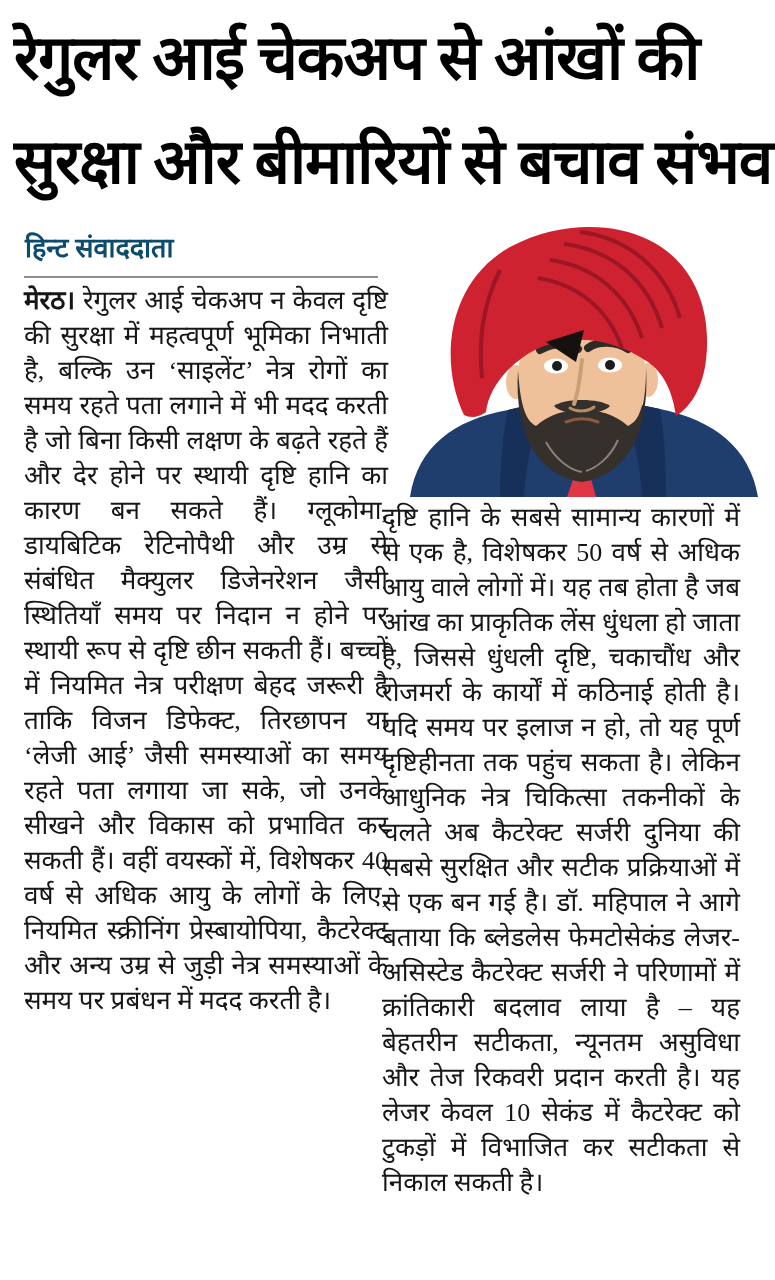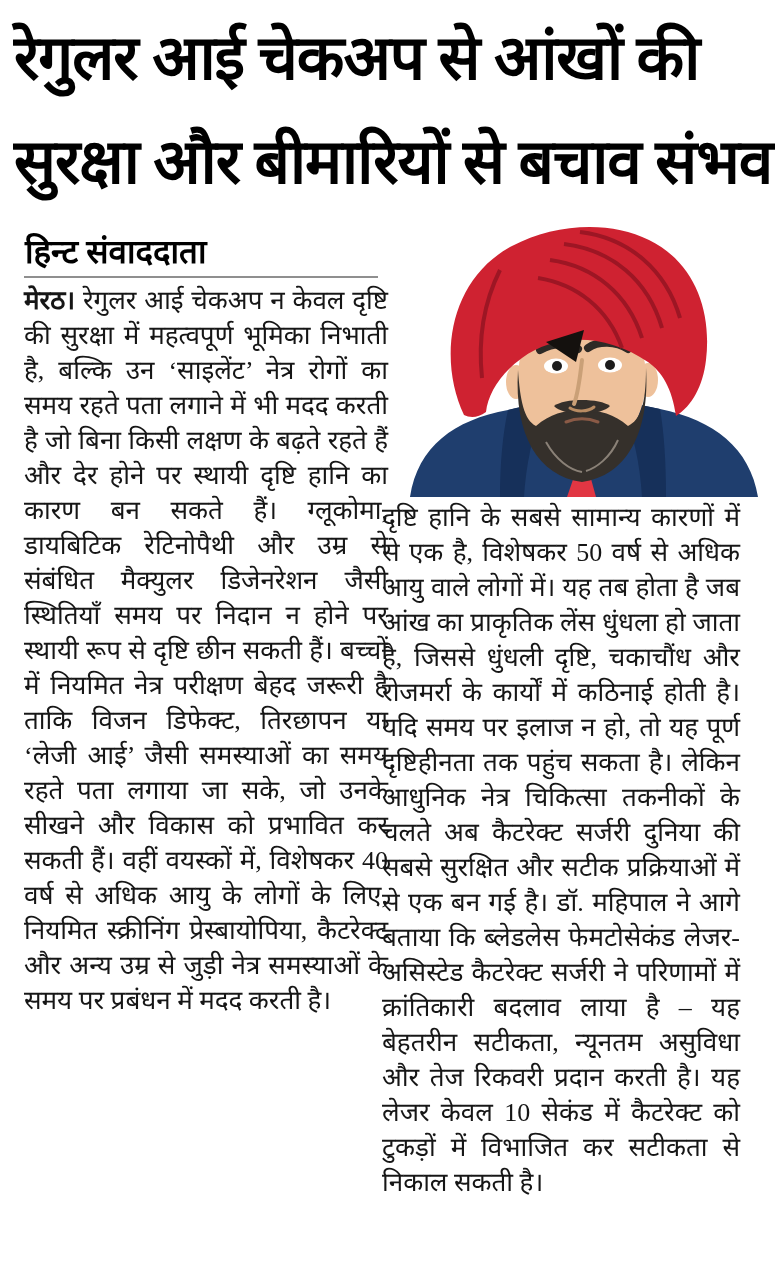--- a/index.html
+++ b/index.html
@@ -20,23 +20,23 @@
     line-height: 104px;
     font-weight: 700;
     letter-spacing: -1px;
     color: var(--headline, #000);
     white-space: nowrap;
   }
   .headline .hl-line { display: block; }
   .byline {
     position: absolute;
     left: 25px; top: 228px;
-    font-size: 33px;
+    font-size: 27px;
     font-weight: 600;
-    color: #000000;
+    color: #0c4a6e;
   }
   .byline-divider {
     position: absolute;
     left: 24px; top: 276px;
     width: 354px; height: 2px;
     background: var(--divider, #8f8f8f);
   }
   .photo {
     position: absolute;
     left: 404px; top: 210px;

